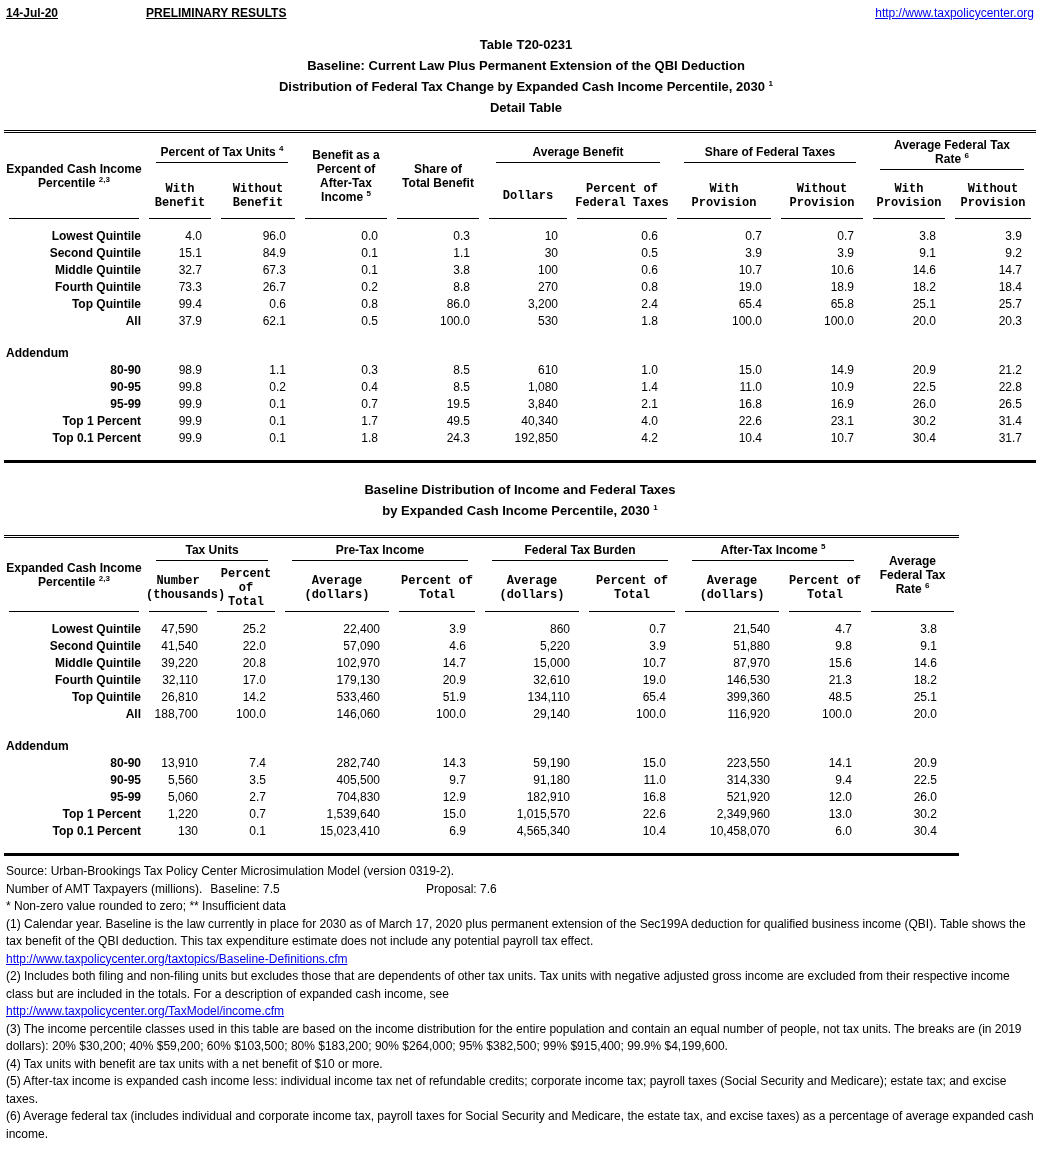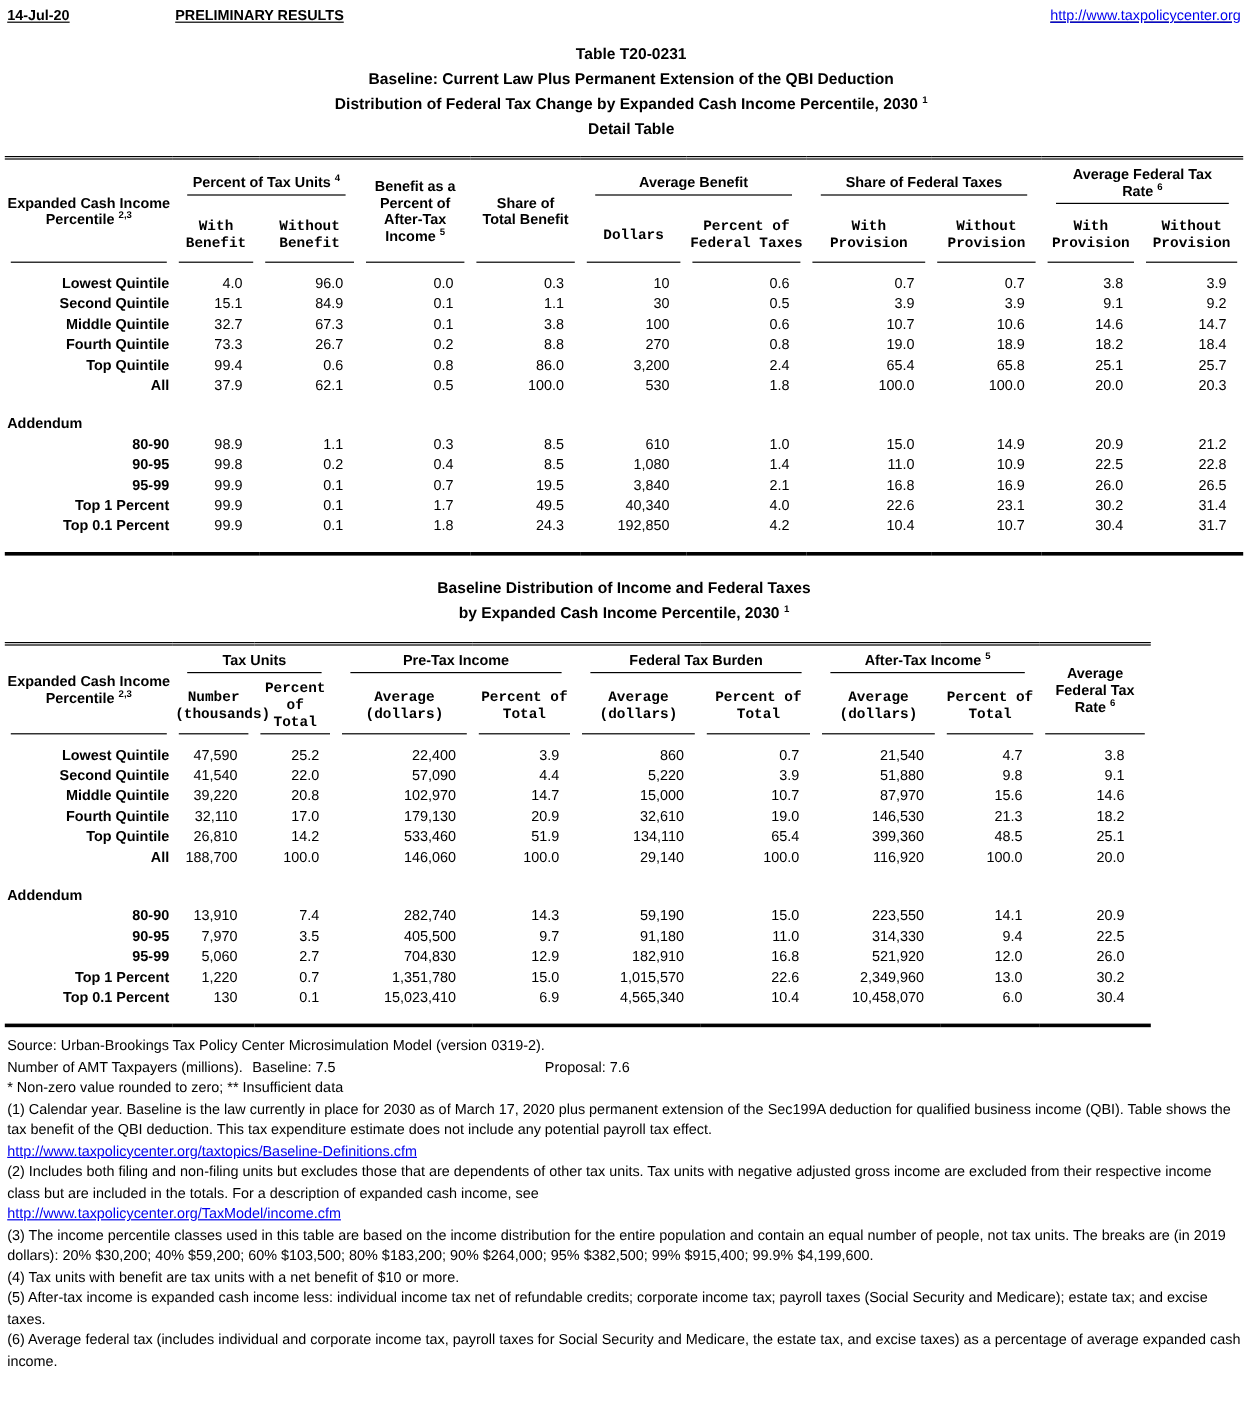--- a/index.html
+++ b/index.html
@@ -42,21 +42,21 @@
   tbody tr.section td { padding-top:15px; text-align:left; font-weight:bold; padding-left:2px; }
   tbody tr.last td { padding-bottom:13px; }
 
   .t2-titles { text-align:center; font-weight:bold; font-size:13px; line-height:21px; margin-top:16px; margin-bottom:14px; }
 
   
   .notes { padding:7px 6px 10px 6px; }
   .notes p { margin:0; line-height:17.5px; }
   .amt-line { position:relative; }
   .amt-line .baseline { margin-left:8px; }
-  .amt-line .proposal { position:absolute; left:448px; top:0; }
+  .amt-line .proposal { position:absolute; left:420px; top:0; }
 </style>
 </head>
 <body>
 
 <div class="topbar">
   <span class="date">14-Jul-20</span>
   <span class="prelim">PRELIMINARY RESULTS</span>
   <a class="link site">http://www.taxpolicycenter.org</a>
 </div>
 
@@ -339,21 +339,21 @@
         <td>0.7</td>
         <td>21,540</td>
         <td>4.7</td>
         <td>3.8</td>
       </tr>
       <tr>
         <td class="row-label">Second Quintile</td>
         <td>41,540</td>
         <td>22.0</td>
         <td>57,090</td>
-        <td>4.4</td>
+        <td>4.6</td>
         <td>5,220</td>
         <td>3.9</td>
         <td>51,880</td>
         <td>9.8</td>
         <td>9.1</td>
       </tr>
       <tr>
         <td class="row-label">Middle Quintile</td>
         <td>39,220</td>
         <td>20.8</td>
@@ -411,21 +411,21 @@
         <td>282,740</td>
         <td>14.3</td>
         <td>59,190</td>
         <td>15.0</td>
         <td>223,550</td>
         <td>14.1</td>
         <td>20.9</td>
       </tr>
       <tr>
         <td class="row-label">90-95</td>
-        <td>7,970</td>
+        <td>5,560</td>
         <td>3.5</td>
         <td>405,500</td>
         <td>9.7</td>
         <td>91,180</td>
         <td>11.0</td>
         <td>314,330</td>
         <td>9.4</td>
         <td>22.5</td>
       </tr>
       <tr>
@@ -437,21 +437,21 @@
         <td>182,910</td>
         <td>16.8</td>
         <td>521,920</td>
         <td>12.0</td>
         <td>26.0</td>
       </tr>
       <tr>
         <td class="row-label">Top 1 Percent</td>
         <td>1,220</td>
         <td>0.7</td>
-        <td>1,351,780</td>
+        <td>1,539,640</td>
         <td>15.0</td>
         <td>1,015,570</td>
         <td>22.6</td>
         <td>2,349,960</td>
         <td>13.0</td>
         <td>30.2</td>
       </tr>
       <tr class="last">
         <td class="row-label">Top 0.1 Percent</td>
         <td>130</td>

